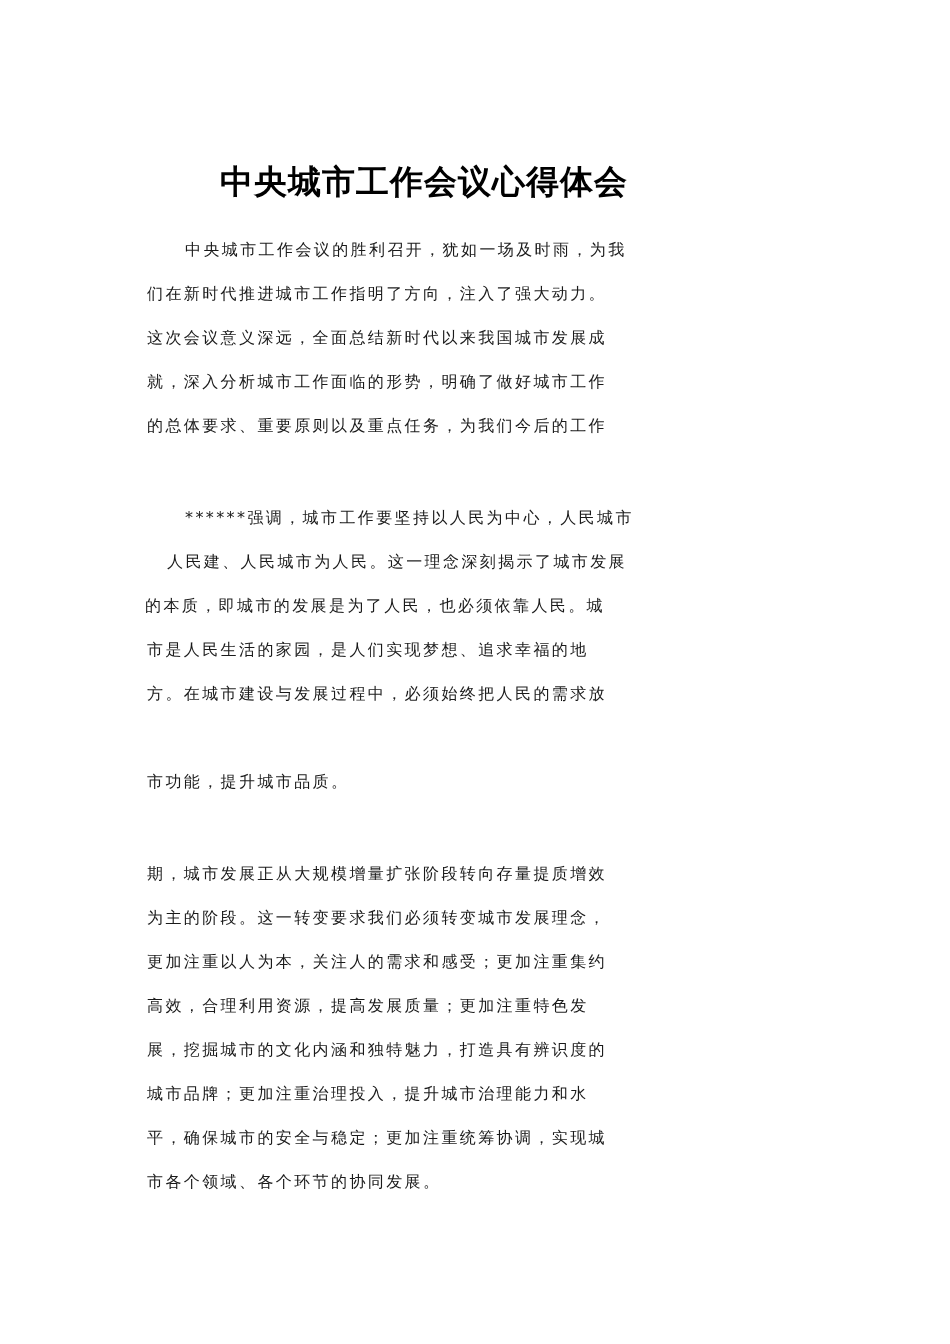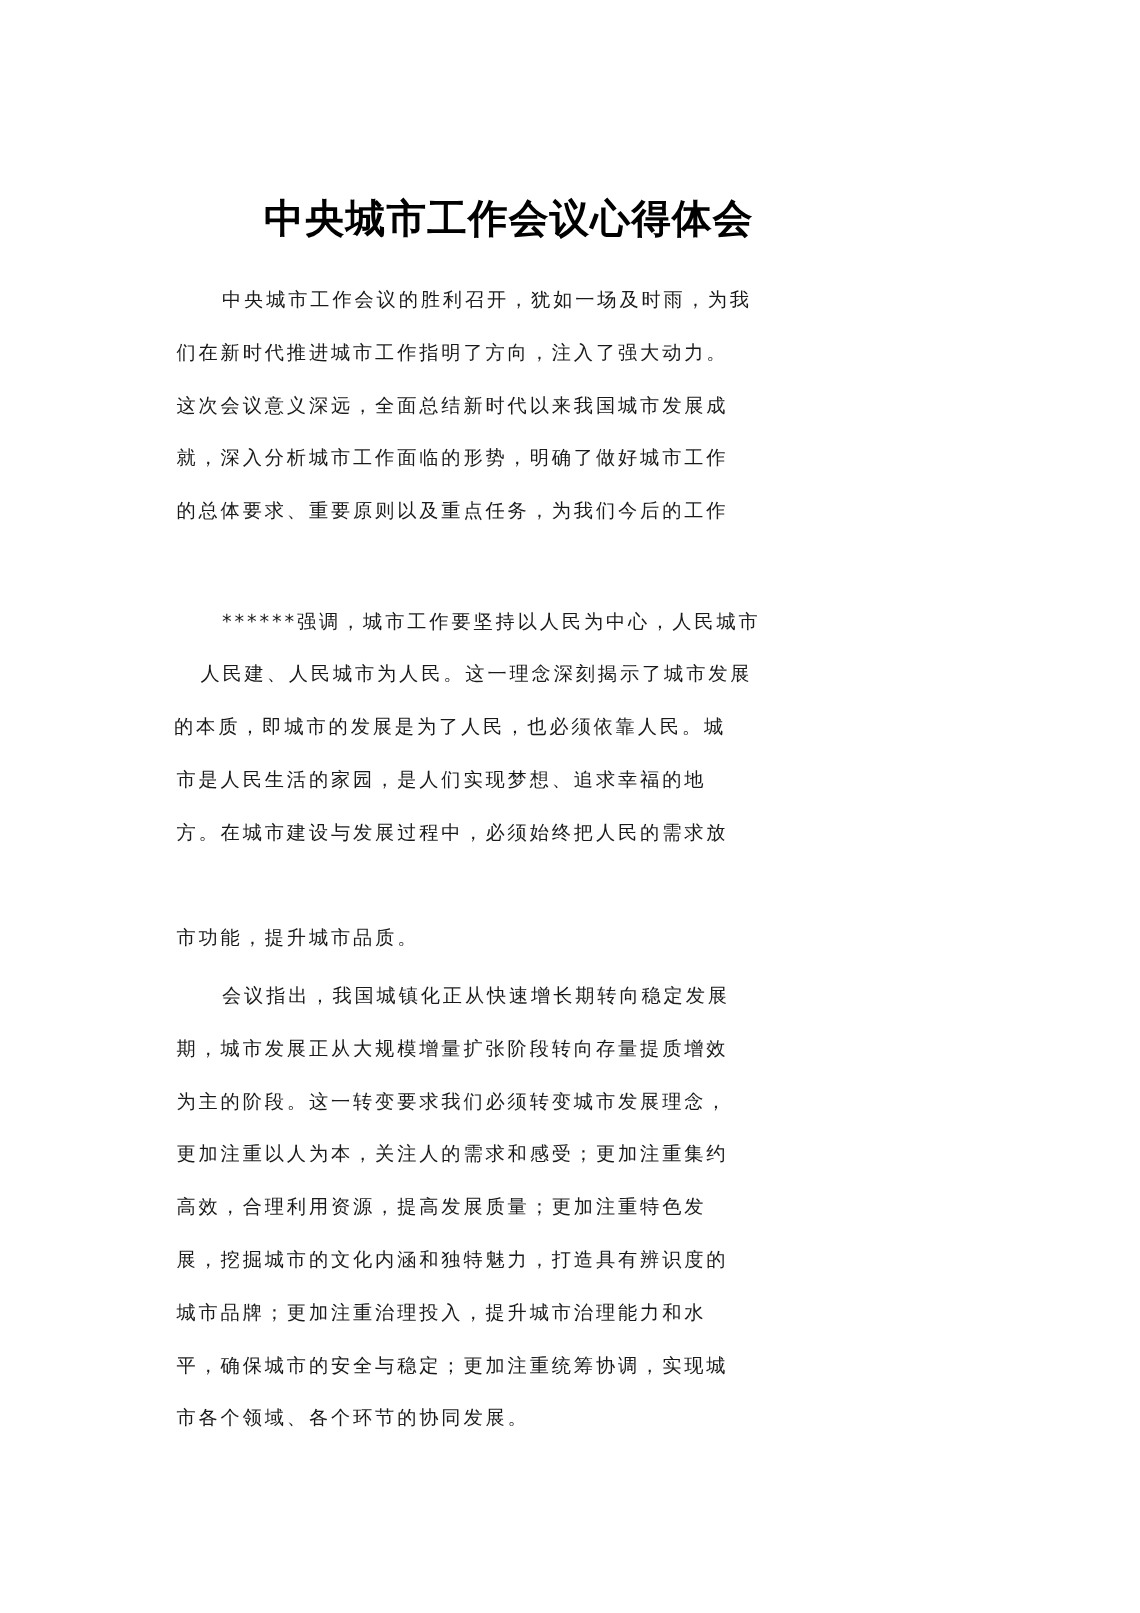--- a/index.html
+++ b/index.html
@@ -28,21 +28,20 @@
   <div class="line" style="left:147px; top:372px;">就，深入分析城市工作面临的形势，明确了做好城市工作</div>
   <div class="line" style="left:147px; top:416px;">的总体要求、重要原则以及重点任务，为我们今后的工作</div>
 
   <div class="line" style="left:185px; top:508px;">******强调，城市工作要坚持以人民为中心，人民城市</div>
   <div class="line" style="left:147px; top:552px;margin-left:20px;">人民建、人民城市为人民。这一理念深刻揭示了城市发展</div>
   <div class="line" style="left:145px; top:596px;">的本质，即城市的发展是为了人民，也必须依靠人民。城</div>
   <div class="line" style="left:147px; top:640px;">市是人民生活的家园，是人们实现梦想、追求幸福的地</div>
   <div class="line" style="left:147px; top:684px;">方。在城市建设与发展过程中，必须始终把人民的需求放</div>
   <div class="line" style="left:147px; top:772px;">市功能，提升城市品质。</div>
 
-  <div class="line" style="left:185px; top:820px;">会议指出，我国城镇化正从快速增长期转向稳定发展</div>
   <div class="line" style="left:147px; top:864px;">期，城市发展正从大规模增量扩张阶段转向存量提质增效</div>
   <div class="line" style="left:147px; top:908px;">为主的阶段。这一转变要求我们必须转变城市发展理念，</div>
   <div class="line" style="left:147px; top:952px;">更加注重以人为本，关注人的需求和感受；更加注重集约</div>
   <div class="line" style="left:147px; top:996px;">高效，合理利用资源，提高发展质量；更加注重特色发</div>
   <div class="line" style="left:147px; top:1040px;">展，挖掘城市的文化内涵和独特魅力，打造具有辨识度的</div>
   <div class="line" style="left:147px; top:1084px;">城市品牌；更加注重治理投入，提升城市治理能力和水</div>
   <div class="line" style="left:147px; top:1128px;">平，确保城市的安全与稳定；更加注重统筹协调，实现城</div>
   <div class="line" style="left:147px; top:1172px;">市各个领域、各个环节的协同发展。</div>
 </div>
 

